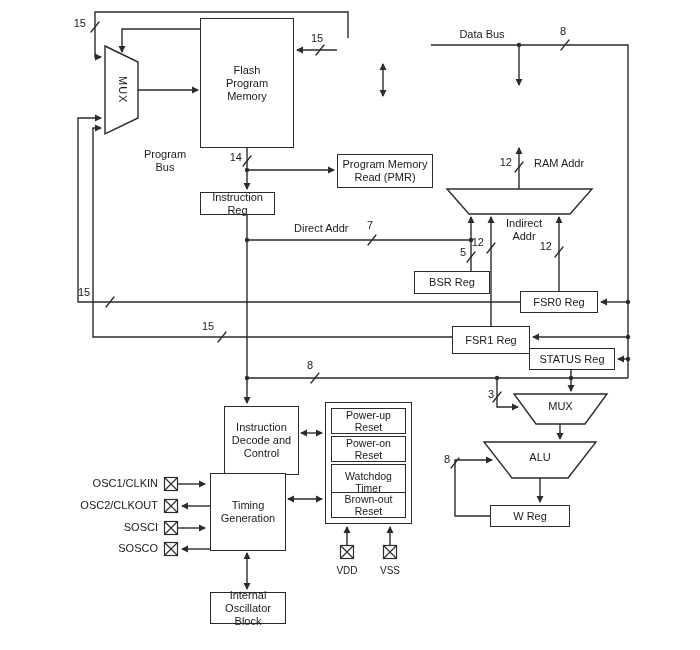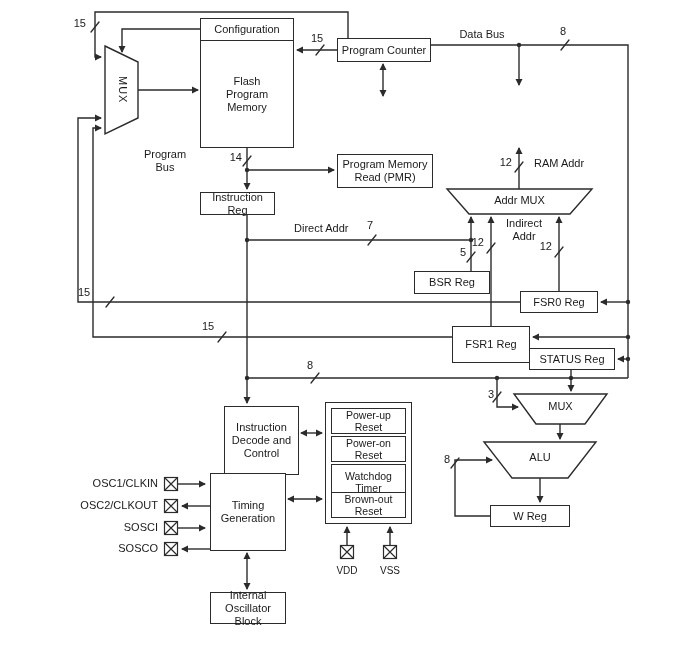--- a/index.html
+++ b/index.html
@@ -188,42 +188,38 @@
           <path d="M340.5,545.5 l13,13 M353.5,545.5 l-13,13"></path>
         </g>
       <g>
           <rect x="383.5" y="545.5" width="13" height="13"></rect>
           <path d="M383.5,545.5 l13,13 M396.5,545.5 l-13,13"></path>
         </g>
     </g>
   </svg>
 
   <div class="node col" style="left:200px;top:18px;width:94px;height:130px">
-    <div class="config-row">
-      <span>Configuration</span>
-    </div>
     <div class="flash-body">Flash
 Program
 Memory</div>
   </div>
 
-  <div class="node" style="left:337px;top:38px;width:94px;height:24px">Program Counter</div>
 
 
 
   <div class="node" style="left:337px;top:154px;width:96px;height:34px">Program Memory
 Read (PMR)</div>
 
   <div class="node" style="left:200px;top:192px;width:75px;height:23px">Instruction Reg</div>
 
   <div class="node" style="left:414px;top:271px;width:76px;height:23px">BSR Reg</div>
 
   <div class="node" style="left:520px;top:291px;width:78px;height:22px">FSR0 Reg</div>
 
-  <div class="node" style="left:452px;top:326px;width:78px;height:37px">FSR1 Reg</div>
+  <div class="node" style="left:452px;top:326px;width:78px;height:28px">FSR1 Reg</div>
 
   <div class="node" style="left:529px;top:348px;width:86px;height:22px">STATUS Reg</div>
 
   <div class="node" style="left:490px;top:505px;width:80px;height:22px">W Reg</div>
 
   <div class="node" style="left:224px;top:406px;width:75px;height:69px">Instruction
 Decode and
 Control</div>
 
   <div class="node" style="left:325px;top:402px;width:87px;height:122px;background:transparent"></div>
@@ -237,21 +233,20 @@
 Reset</div>
 
   <div class="node" style="left:210px;top:473px;width:76px;height:78px">Timing
 Generation</div>
 
   <div class="node" style="left:210px;top:592px;width:76px;height:32px">Internal
 Oscillator
 Block</div>
 
   <div class="lbl mux-vert" style="left:110px;top:68px;width:24px;height:44px">MUX</div>
-  <div class="lbl c" style="left:447px;top:194px;width:145px">Addr MUX</div>
   <div class="lbl c" style="left:514px;top:400px;width:93px">MUX</div>
   <div class="lbl c" style="left:484px;top:451px;width:112px">ALU</div>
 
   <div class="lbl c" style="left:452px;top:28px;width:60px">Data Bus</div>
   <div class="lbl c" style="left:136px;top:148px;width:58px">Program
 Bus</div>
   <div class="lbl" style="left:534px;top:157px;width:62px">RAM Addr</div>
   <div class="lbl" style="left:294px;top:222px;width:68px">Direct Addr</div>
   <div class="lbl c" style="left:496px;top:217px;width:56px">Indirect
 Addr</div>

